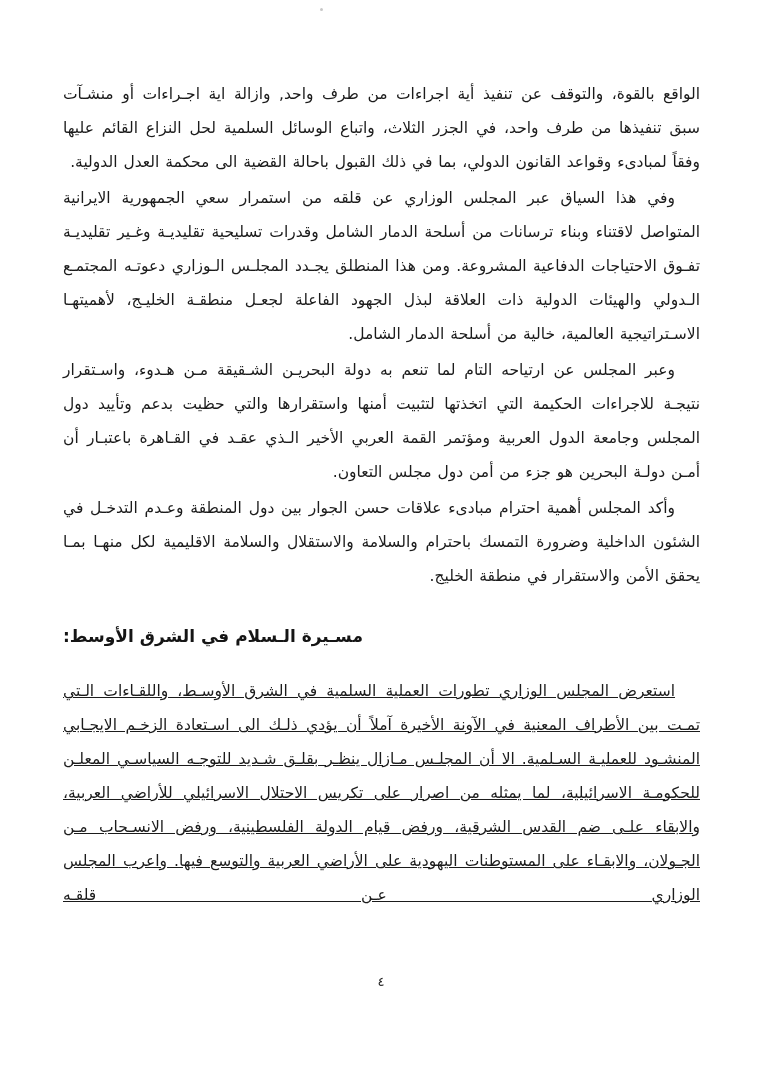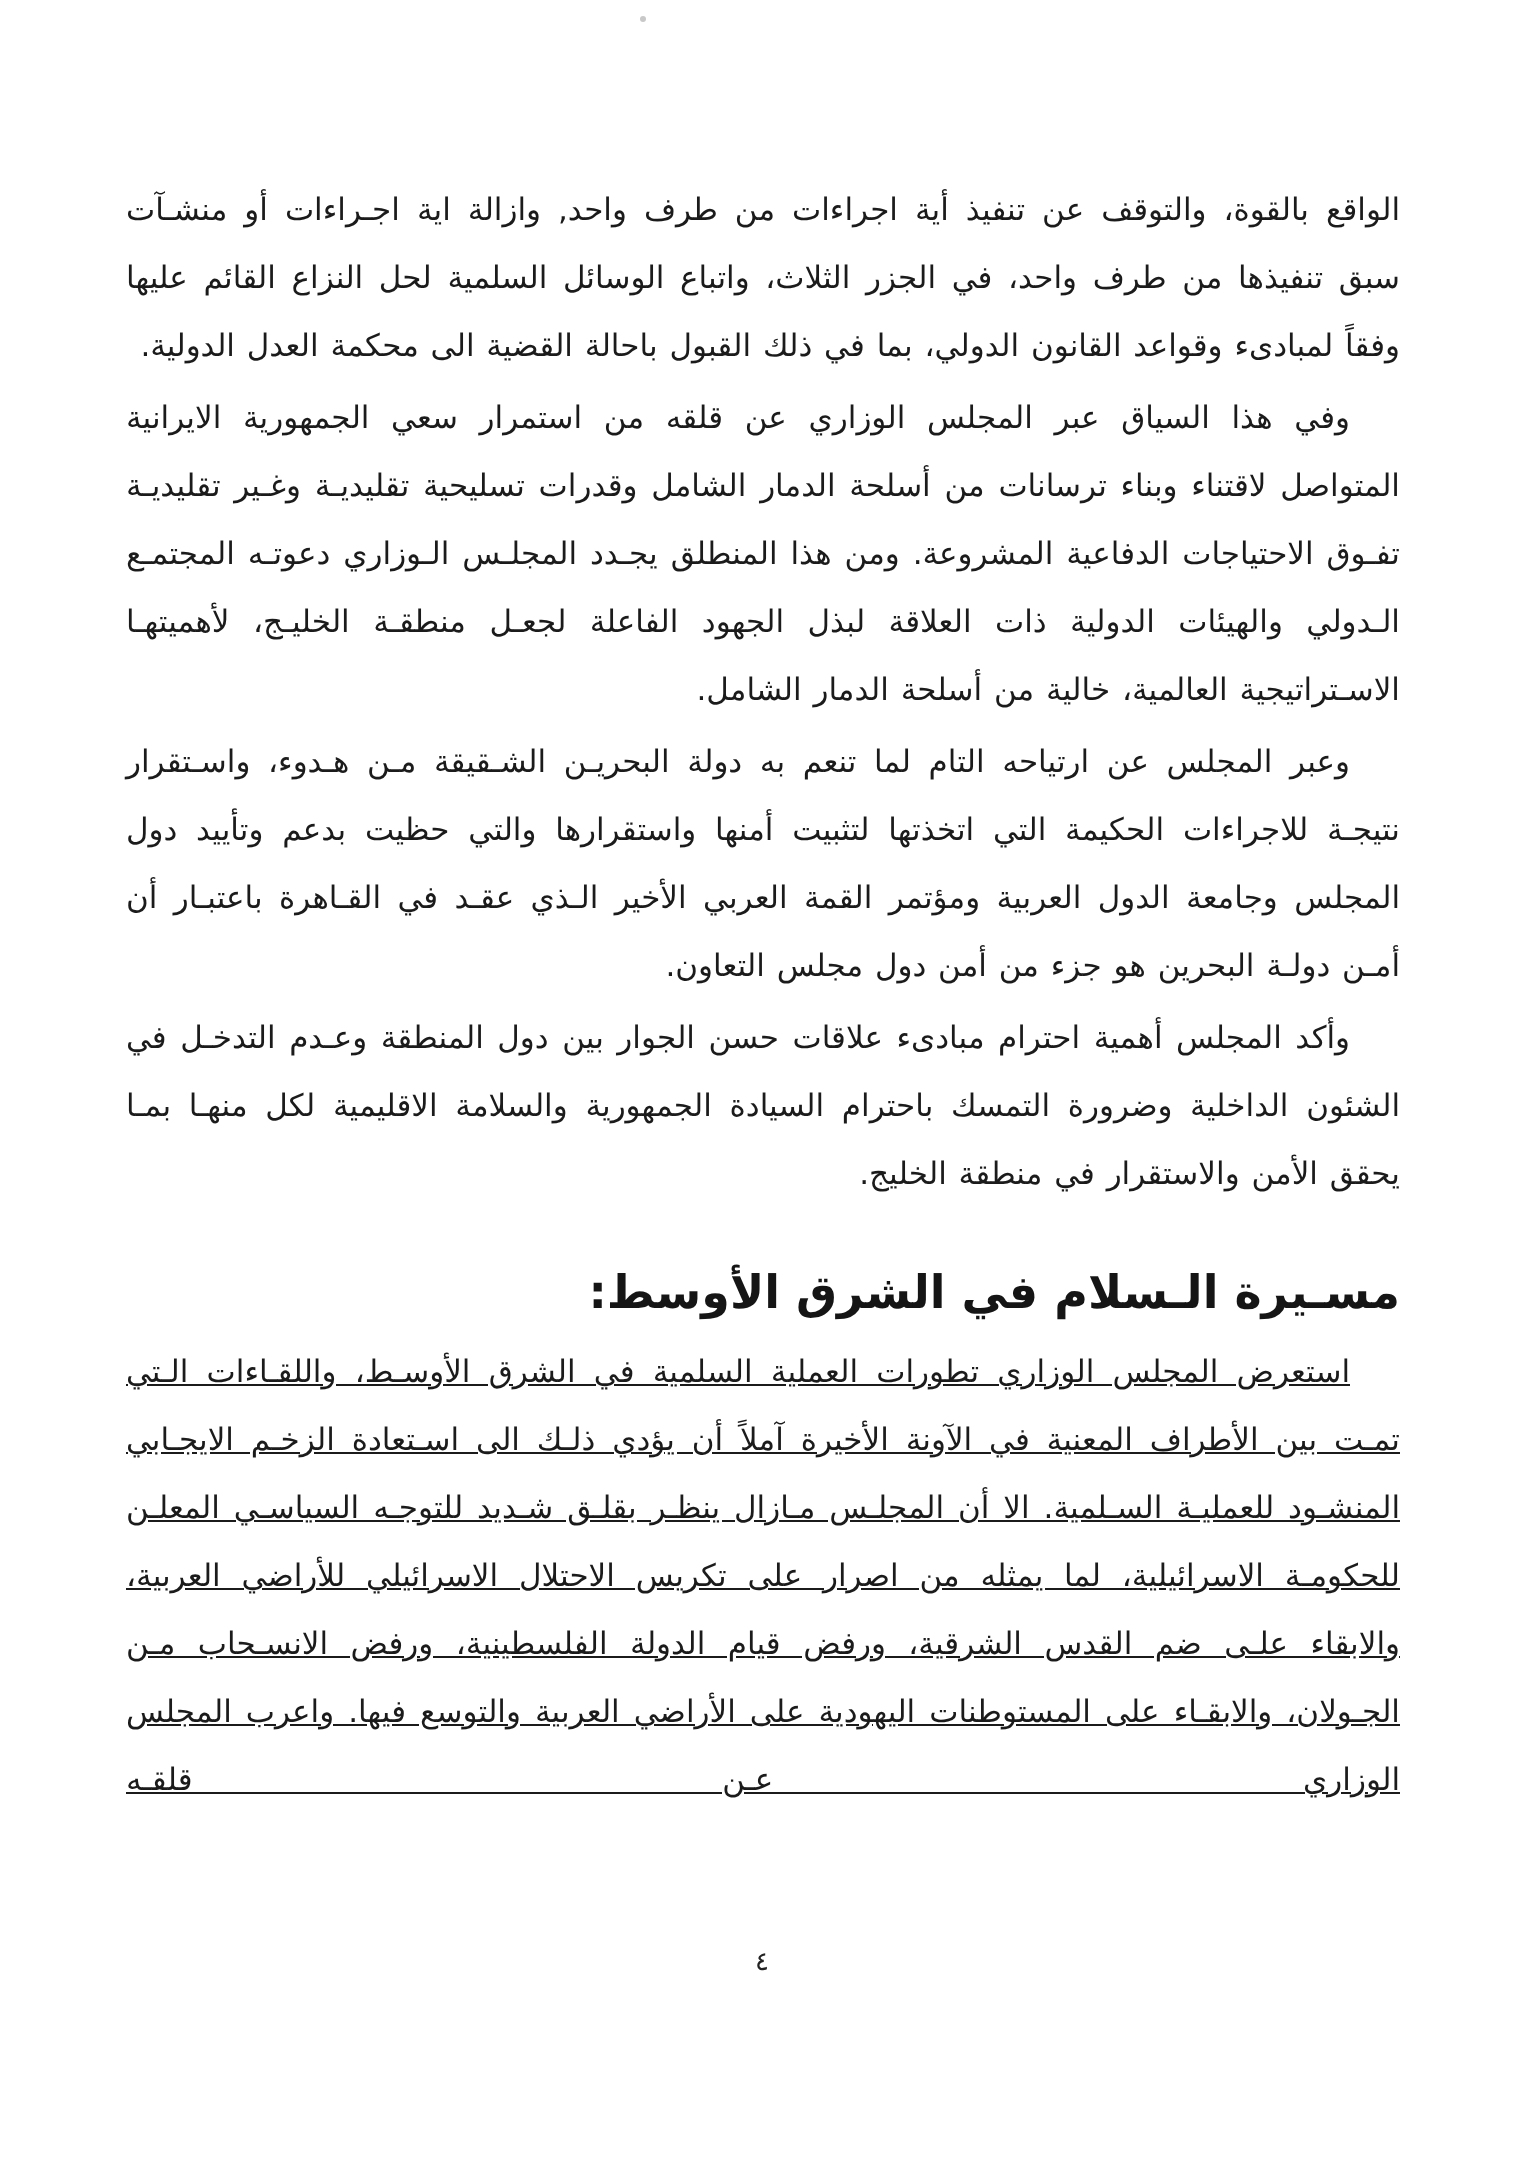--- a/index.html
+++ b/index.html
@@ -25,45 +25,45 @@
     position: absolute;
     top: 8px;
     left: 320px;
     width: 3px;
     height: 3px;
     border-radius: 50%;
     background: #c8c8c8;
   }
   .text-block {
     position: absolute;
-    top: 88px;
+    top: 77px;
     right: 62px;
     width: 637px;
     direction: rtl;
   }
   p.para {
     margin: 0 0 2px 0;
     font-size: 15.5px;
     line-height: 34px;
     text-align: justify;
     word-spacing: 1px;
   }
   p.para.indent {
     text-indent: 25px;
   }
   p.para.continues {
     text-align-last: justify;
     text-decoration: underline;
   }
   h2.section-heading {
-    margin: 26px 0 5px 0;
-    font-size: 23px;
+    margin: 26px 0 21px 0;
+    font-size: 17px;
     font-weight: bold;
     line-height: 34px;
-    text-align: right;
+    text-align: left;
     color: #151515;
   }
   .page-number {
     position: absolute;
     top: 974px;
     left: 0;
     right: 0;
     text-align: center;
     font-size: 13px;
     color: #222222;
@@ -77,21 +77,21 @@
   <div class="scan-speck"></div>
 
   <div class="text-block">
 
     <p class="para">الواقع بالقوة، والتوقف عن تنفيذ أية اجراءات من طرف واحد, وازالة اية اجـراءات أو منشـآت سبق تنفيذها من طرف واحد، في الجزر الثلاث، واتباع الوسائل السلمية لحل النزاع القائم عليها وفقاً لمبادىء وقواعد القانون الدولي، بما في ذلك القبول باحالة القضية الى محكمة العدل الدولية.</p>
 
     <p class="para indent">وفي هذا السياق عبر المجلس الوزاري عن قلقه من استمرار سعي الجمهورية الايرانية المتواصل لاقتناء وبناء ترسانات من أسلحة الدمار الشامل وقدرات تسليحية تقليديـة وغـير تقليديـة تفـوق الاحتياجات الدفاعية المشروعة. ومن هذا المنطلق يجـدد المجلـس الـوزاري دعوتـه المجتمـع الـدولي والهيئات الدولية ذات العلاقة لبذل الجهود الفاعلة لجعـل منطقـة الخليـج، لأهميتهـا الاسـتراتيجية العالمية، خالية من أسلحة الدمار الشامل.</p>
 
     <p class="para indent">وعبر المجلس عن ارتياحه التام لما تنعم به دولة البحريـن الشـقيقة مـن هـدوء، واسـتقرار نتيجـة للاجراءات الحكيمة التي اتخذتها لتثبيت أمنها واستقرارها والتي حظيت بدعم وتأييد دول المجلس وجامعة الدول العربية ومؤتمر القمة العربي الأخير الـذي عقـد في القـاهرة باعتبـار أن أمـن دولـة البحرين هو جزء من أمن دول مجلس التعاون.</p>
 
-    <p class="para indent">وأكد المجلس أهمية احترام مبادىء علاقات حسن الجوار بين دول المنطقة وعـدم التدخـل في الشئون الداخلية وضرورة التمسك باحترام السيادة الجمهورية والسلامة الاقليمية لكل منهـا بمـا يحقق الأمن والاستقرار في منطقة الخليج.</p>
+    <p class="para indent">وأكد المجلس أهمية احترام مبادىء علاقات حسن الجوار بين دول المنطقة وعـدم التدخـل في الشئون الداخلية وضرورة التمسك باحترام والسلامة والاستقلال والسلامة الاقليمية لكل منهـا بمـا يحقق الأمن والاستقرار في منطقة الخليج.</p>
 
     <h2 class="section-heading">مسـيرة الـسلام في الشرق  الأوسط:</h2>
 
     <p class="para indent continues">استعرض المجلس الوزاري تطورات العملية السلمية في الشرق الأوسـط، واللقـاءات الـتي تمـت بين الأطراف المعنية في الآونة الأخيرة آملاً أن يؤدي ذلـك الى اسـتعادة الزخـم الايجـابي المنشـود للعمليـة السـلمية. الا أن المجلـس مـازال ينظـر بقلـق شـديد للتوجـه السياسـي المعلـن للحكومـة الاسرائيلية، لما يمثله من اصرار على تكريس الاحتلال الاسرائيلي للأراضي العربية، والابقاء علـى ضم القدس الشرقية، ورفض قيام الدولة الفلسطينية، ورفض الانسـحاب مـن الجـولان، والابقـاء على المستوطنات اليهودية على الأراضي العربية والتوسع فيها. واعرب المجلس الوزاري عـن قلقـه</p>
 
   </div>
 
   <div class="page-number">٤</div>
 
 </div>

